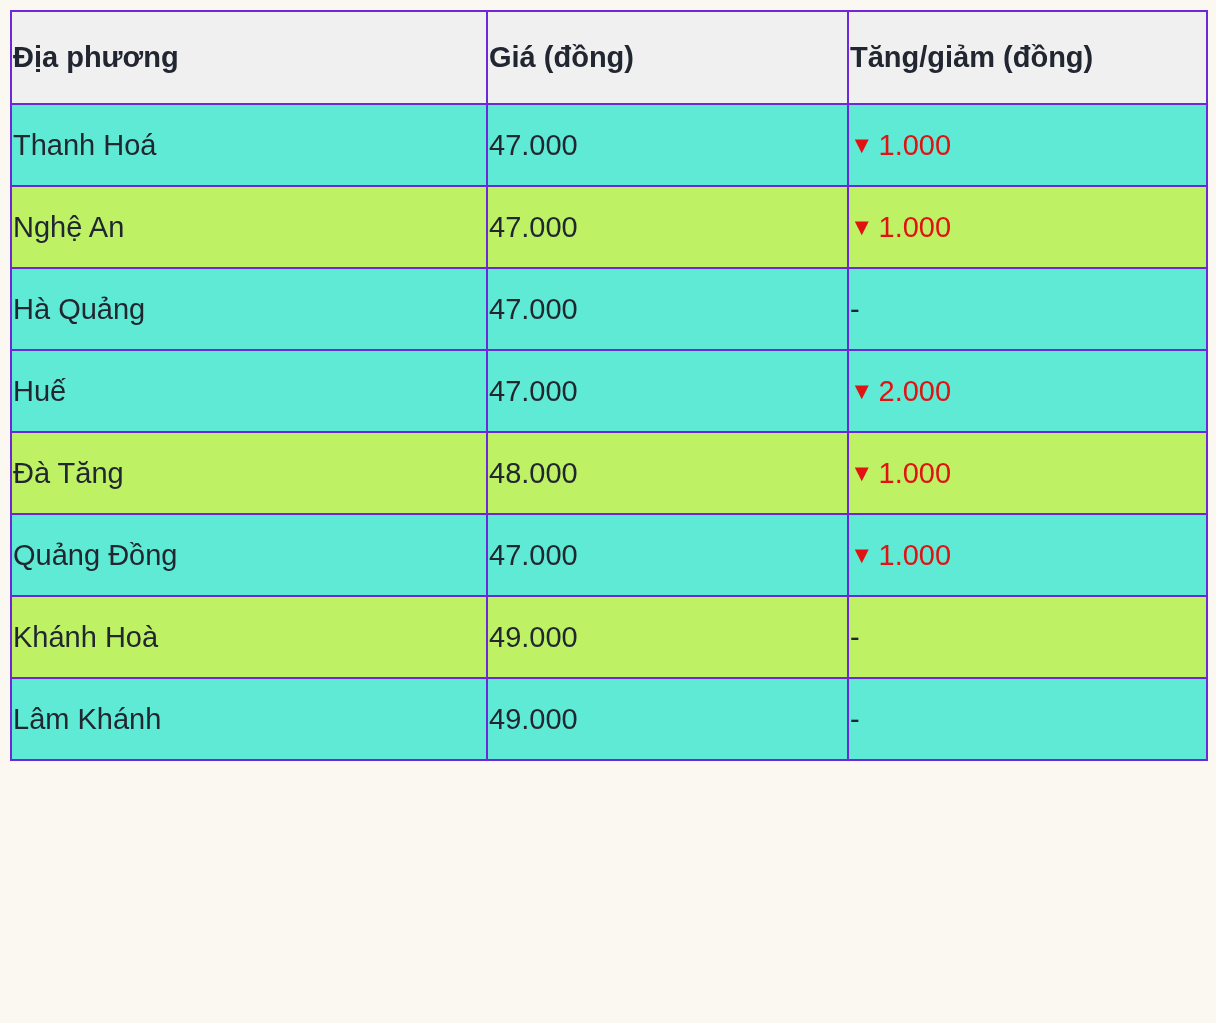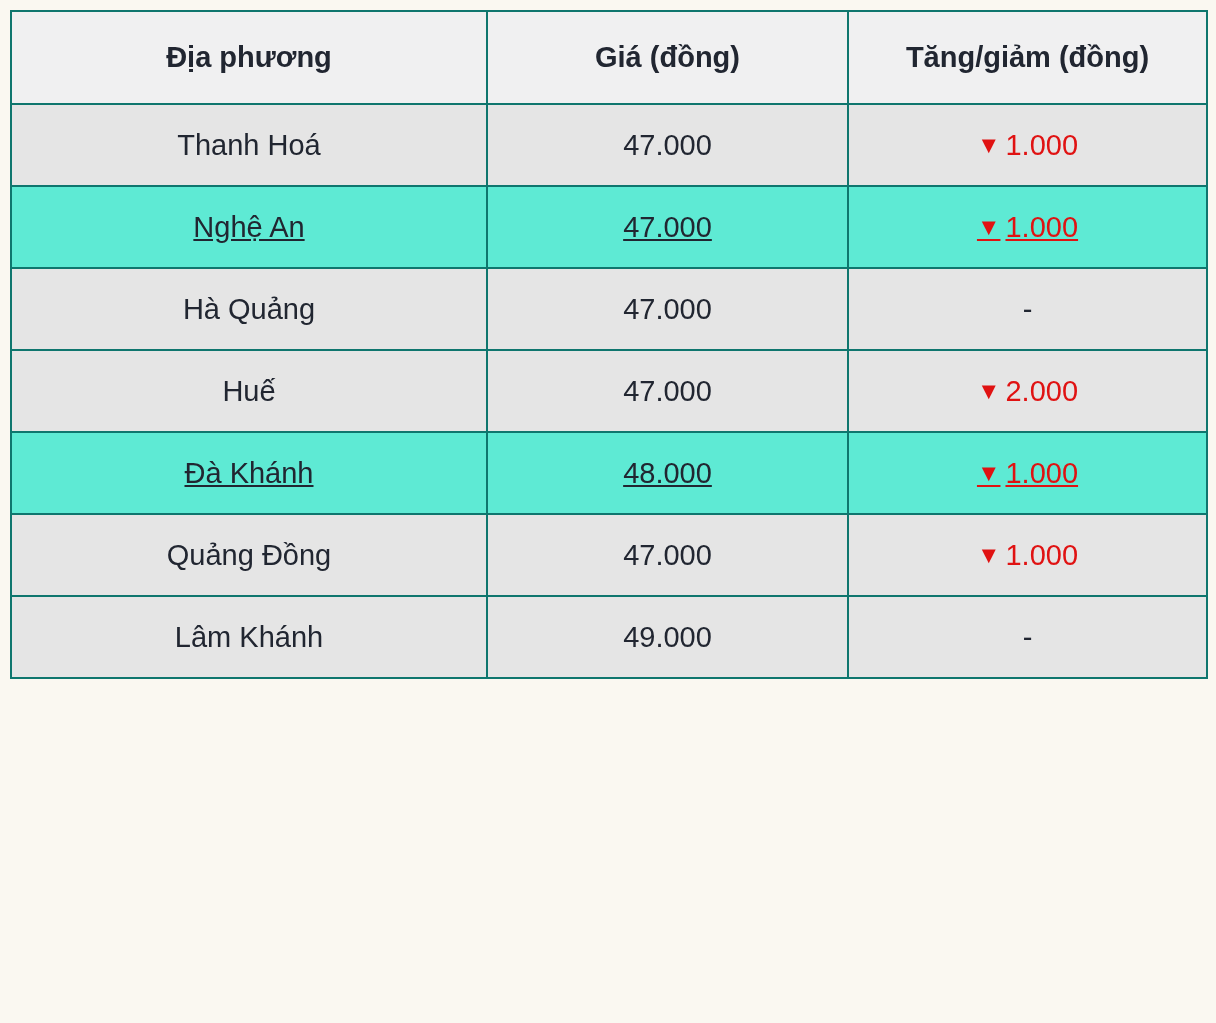--- a/index.html
+++ b/index.html
@@ -13,38 +13,37 @@
   .table-wrap {
     padding: 10px;
   }
   table.price-table {
     width: 1196px;
     border-collapse: collapse;
     table-layout: fixed;
   }
   table.price-table th,
   table.price-table td {
-    border: 2px solid #0f766e;
-    text-align: center;
+    border: 2px solid #6d28d9;
+    text-align: left;
     vertical-align: middle;
     font-size: 29px;
     color: #212631;
   }
   table.price-table th {
     height: 89px;
     background: #f0f0f1;
     font-weight: bold;
   }
   table.price-table td {
     height: 78px;
-    background: #e5e5e5;
+    background: #5eead4;
   }
   table.price-table tr.even td {
-    background: #5eead4;
-    text-decoration: underline;
+    background: #bef264;
   }
   col.c-location { width: 476px; }
   col.c-price    { width: 361px; }
   col.c-change   { width: 359px; }
   .change .arrow { display: none; }
   .change.down {
     color: #e01212;
     margin-left: 20px;
   }
   .change.down .arrow {
@@ -87,28 +86,33 @@
         <td>Hà Quảng</td>
         <td>47.000</td>
         <td class="change"><span>-</span></td>
       </tr>
       <tr>
         <td>Huế</td>
         <td>47.000</td>
         <td class="change down"><span class="arrow">▼</span><span>2.000</span></td>
       </tr>
       <tr class="even">
-        <td>Đà Khánh</td>
+        <td>Đà Tăng</td>
         <td>48.000</td>
         <td class="change down"><span class="arrow">▼</span><span>1.000</span></td>
       </tr>
       <tr>
         <td>Quảng Đồng</td>
         <td>47.000</td>
         <td class="change down"><span class="arrow">▼</span><span>1.000</span></td>
+      </tr>
+      <tr class="even">
+        <td>Khánh Hoà</td>
+        <td>49.000</td>
+        <td class="change"><span>-</span></td>
       </tr>
       <tr>
         <td>Lâm Khánh</td>
         <td>49.000</td>
         <td class="change"><span>-</span></td>
       </tr>
     </tbody>
   </table>
 </div>
 

